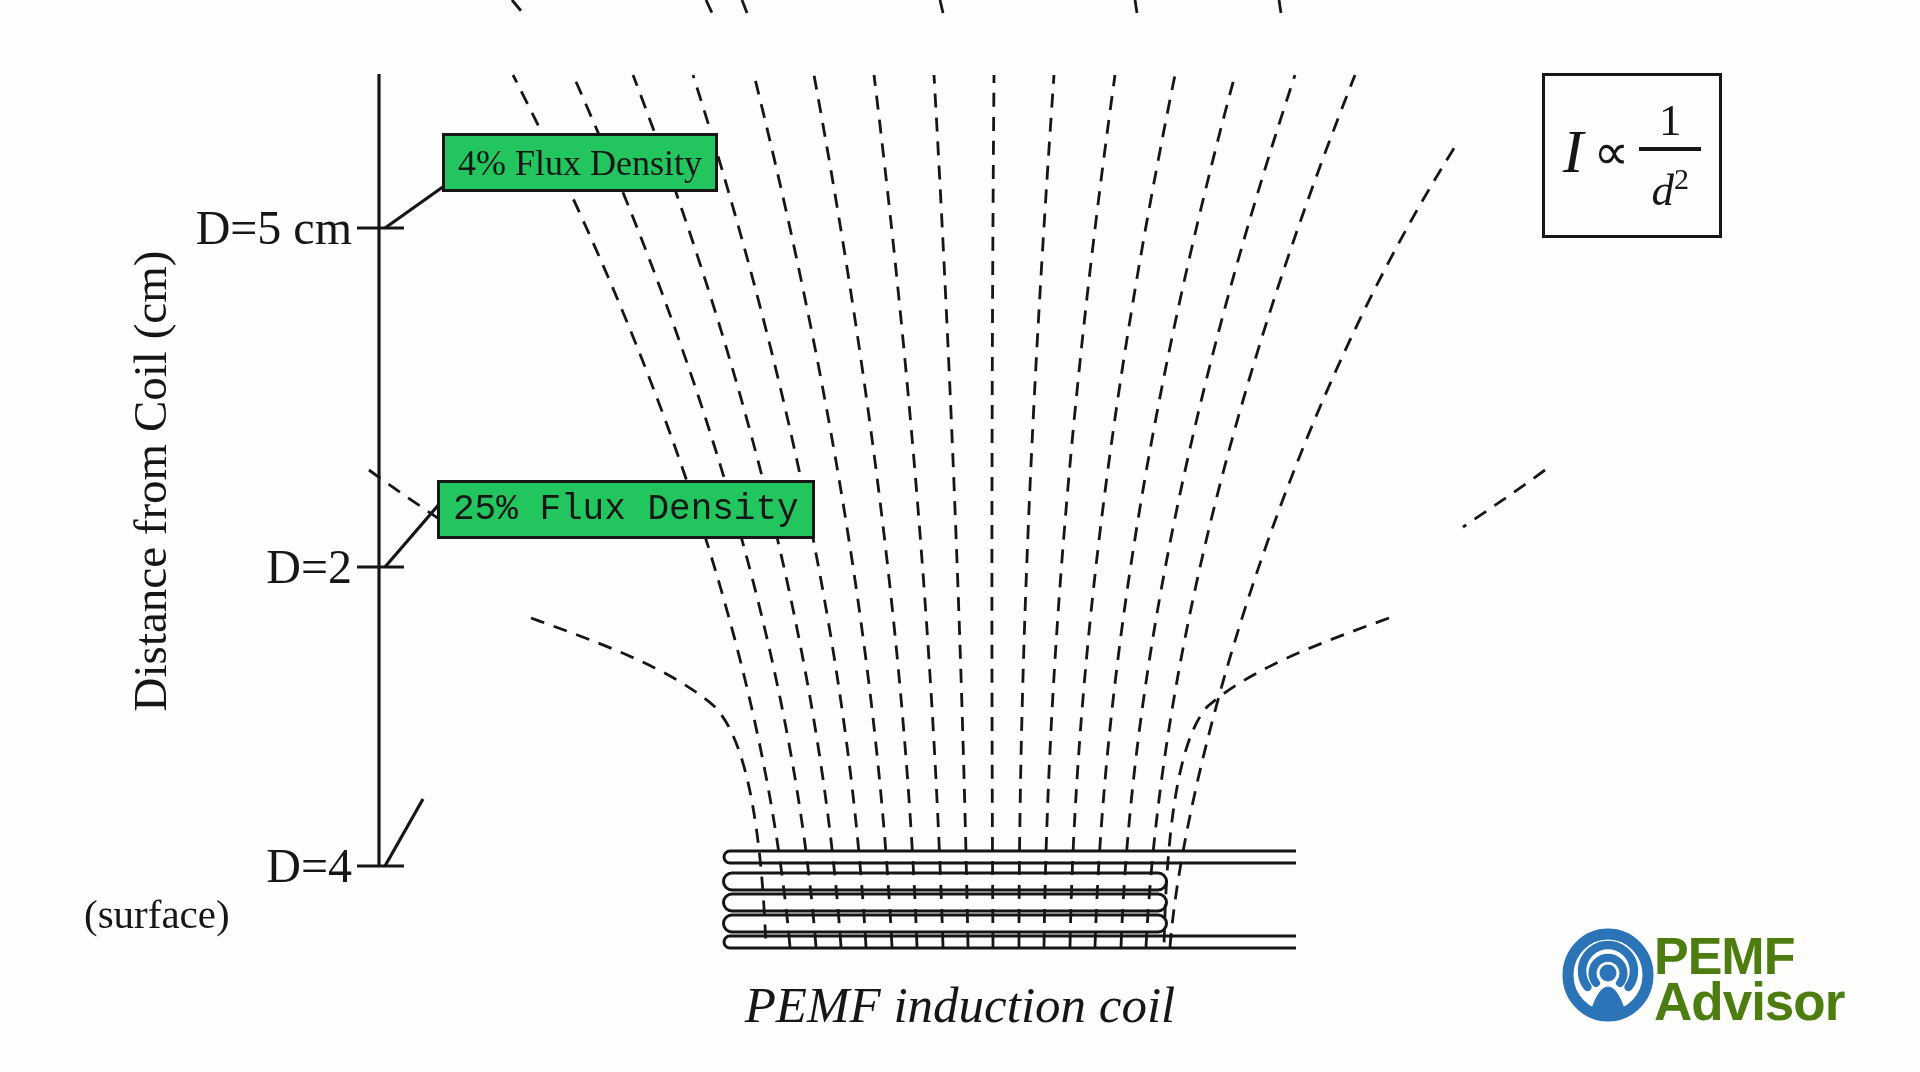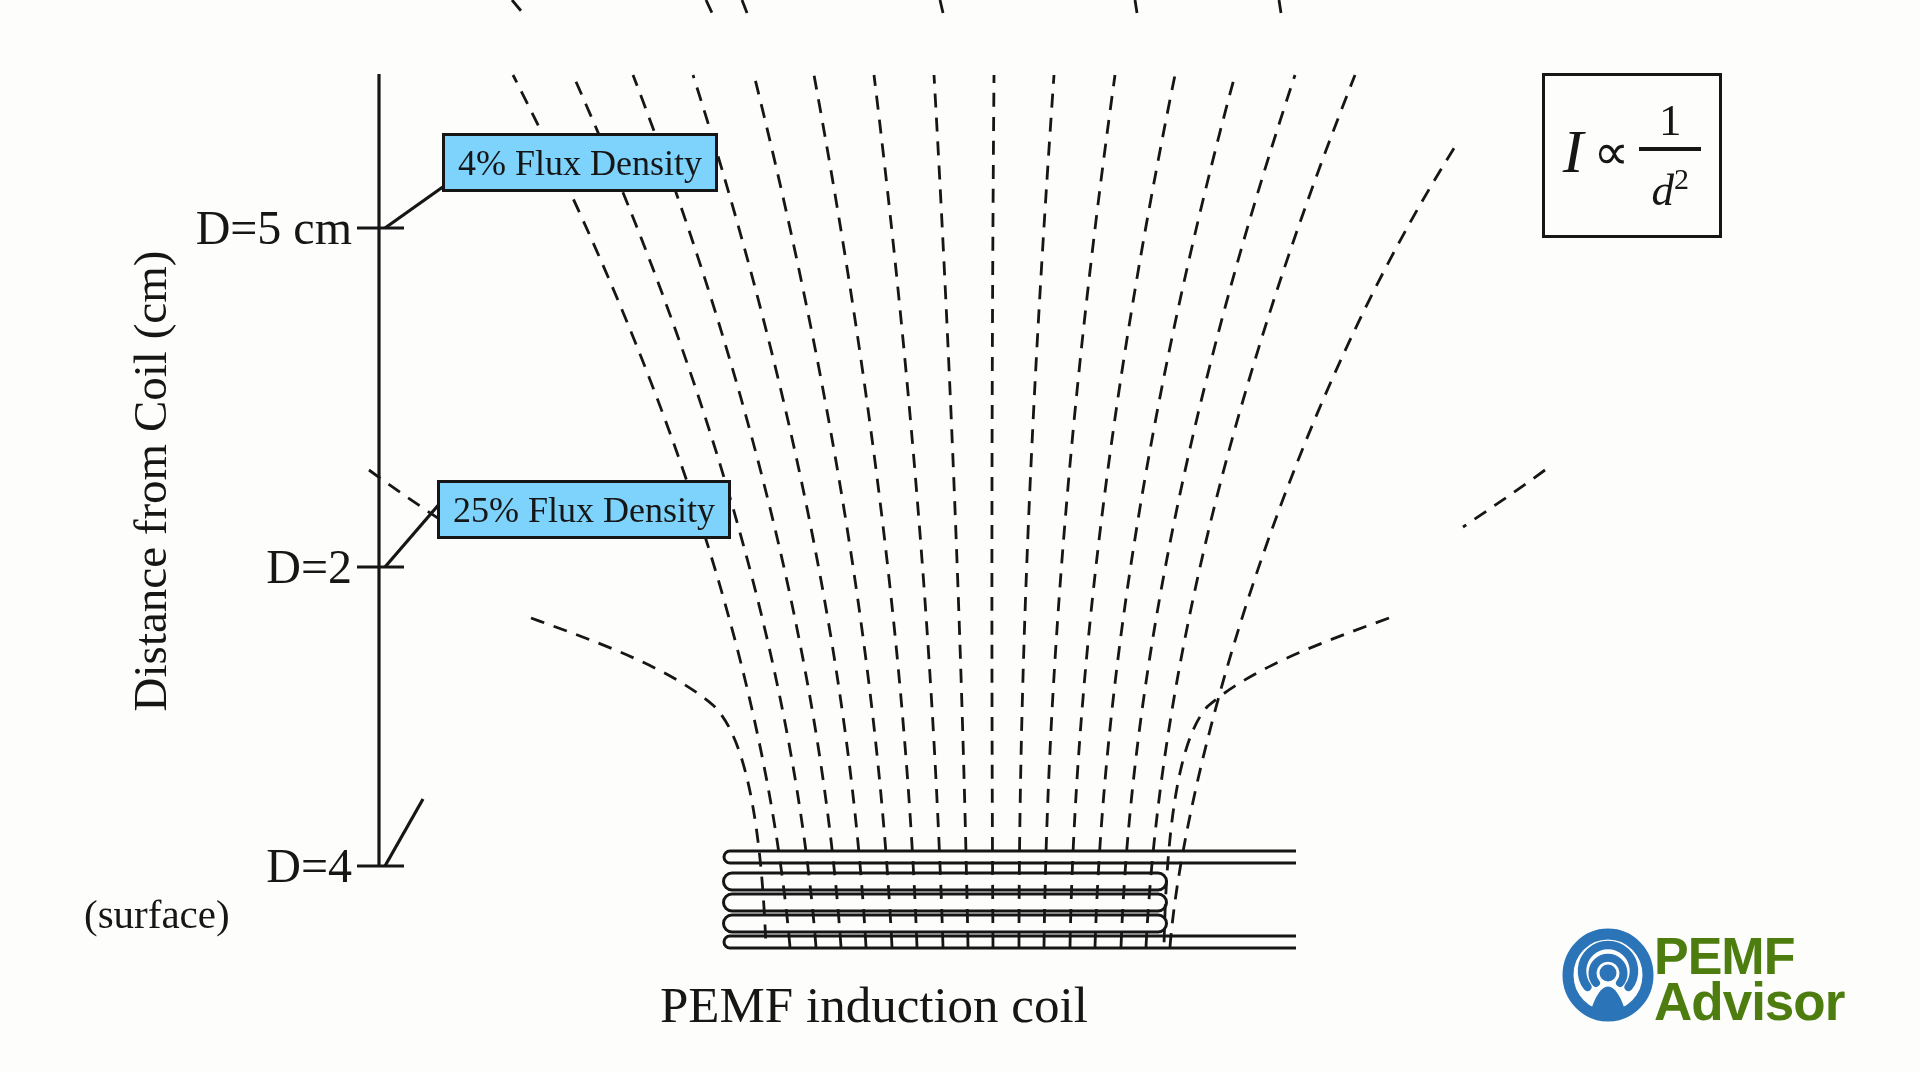--- a/index.html
+++ b/index.html
@@ -27,32 +27,32 @@
   }
   .y-title{
     position:absolute;left:-130px;top:452px;width:560px;height:58px;
     text-align:center;font-size:47px;line-height:58px;
     transform:rotate(-90deg);transform-origin:50% 50%;white-space:nowrap;
   }
 
   
   .callout{
     position:absolute;height:53px;
-    background:#7dd3fc;border:3px solid #161616;
+    background:#22c55e;border:3px solid #161616;
     display:flex;align-items:center;
     padding:0 13px;font-size:36px;white-space:nowrap;
   }
   .callout.c0{left:442px;top:133px;}
-  .callout.c1{left:437px;top:480px;}
+  .callout.c1{left:437px;top:480px;font-family:Liberation Mono, monospace;}
   .callout.c2{left:419px;top:777px;}
 
   
   .caption{
     position:absolute;left:660px;top:976px;width:600px;
-    text-align:left;font-size:51px;line-height:58px;white-space:nowrap;
+    text-align:center;font-size:51px;line-height:58px;white-space:nowrap;font-style:italic;
   }
 
   
   .formula-box{
     position:absolute;left:1542px;top:73px;width:180px;height:165px;
     background:#fdfdfc;border:3px solid #161616;box-sizing:border-box;
     display:flex;align-items:center;justify-content:center;gap:10px;
   }
   .formula-box .lhs{font-style:italic;font-size:62px;line-height:62px;padding-bottom:10px;}
   .formula-box .rel{font-size:50px;line-height:50px;padding-bottom:8px;}

